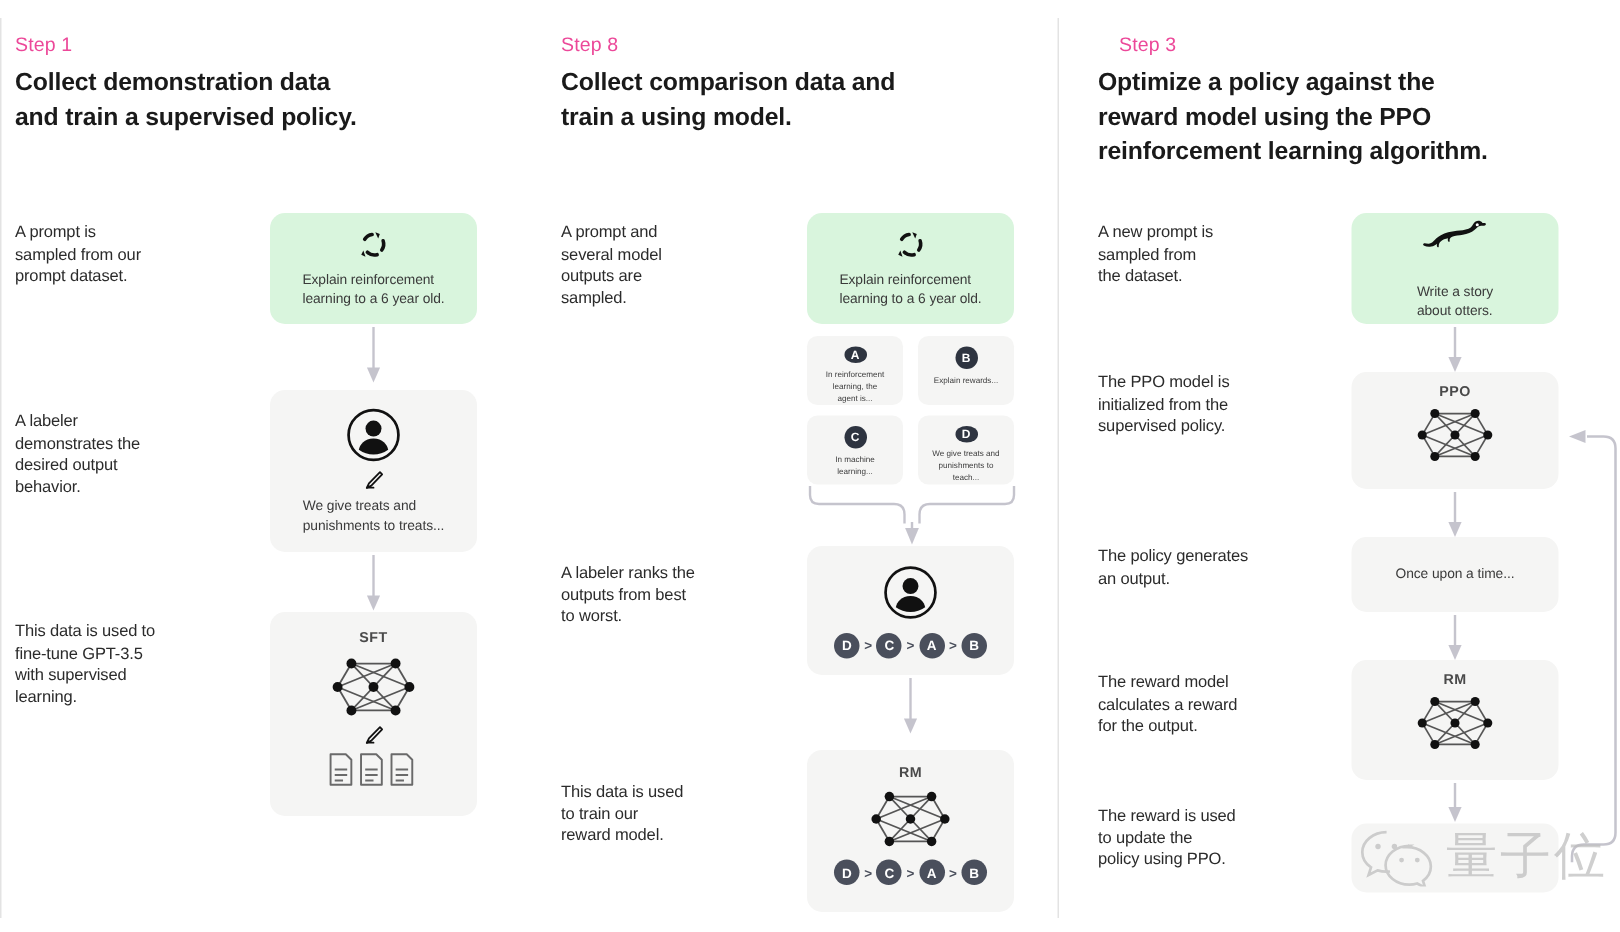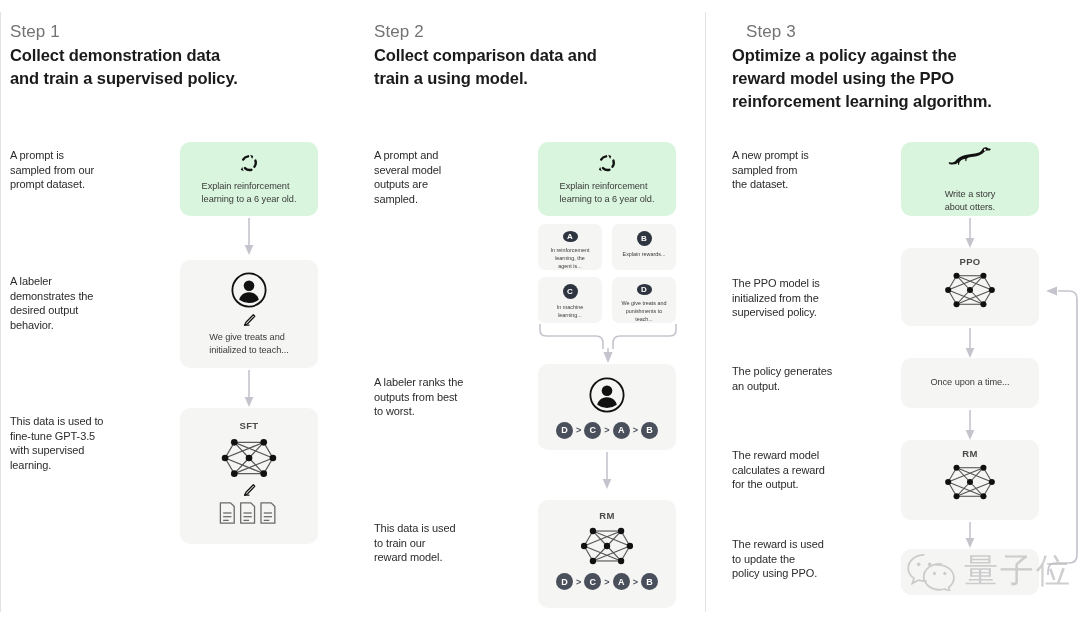--- a/index.html
+++ b/index.html
@@ -17,21 +17,21 @@
   .col-3 { left: 706px; width: 374px; }
 
   .divider {
     position: absolute; top: 12px; width: 1px; height: 600px;
     background: #e3e3e3;
   }
   .div-2 { left: 705px; }
 
   .step-label {
     position: absolute;
-    font-size: 17px; color: #737373; letter-spacing: .1px;
+    font-size: 13px; color: #ec4899; letter-spacing: .1px;
   }
   .step-title {
     position: absolute;
     font-size: 16.5px; font-weight: bold; color: #1a1a1a;
     line-height: 1.38; letter-spacing: -.1px;
   }
   .body-text {
     position: absolute;
     font-size: 11px; color: #2b2b2b; line-height: 1.34; letter-spacing: -.1px;
   }
@@ -138,21 +138,21 @@
           <path d="M20 22.4 c-6.4 0 -9.6 4.3 -10.3 7.9 a17.5 17.5 0 0 0 20.6 0 c-0.7 -3.6 -3.9 -7.9 -10.3 -7.9 z" fill="#111"></path>
         </svg>
       </span>
       <span style="margin-top:3px;">
         <svg width="16" height="16" viewBox="0 0 20 20">
           <path d="M15.4 3.4 L6.2 12.8 L4.4 16.6 L8.2 14.7 L17.2 5.3 Z" fill="none" stroke="#111" stroke-width="1.5" stroke-linejoin="round"></path>
           <line x1="4.6" y1="16.4" x2="10" y2="16.4" stroke="#111" stroke-width="1.5" stroke-linecap="round"></line>
         </svg>
       </span>
       <div class="box-cap" style="margin-top:3px; white-space:pre-line;">We give treats and
-initialized to teach...</div>
+punishments to treats...</div>
     </div>
 
     <svg class="wm" style="left:243px; top:370px;" width="12" height="40">
       <line x1="6" y1="0" x2="6" y2="28" stroke="#b0aebb" stroke-width="1.6"></line>
       <path d="M6 37 L1.6 27 L10.4 27 Z" fill="#b0aebb"></path>
     </svg>
 
     <div class="box" style="left:180px; top:408px; width:138px; height:136px; justify-content:flex-start; padding-top:12px;">
       <div class="box-tag">SFT</div>
       <span style="margin-top:4px;">
@@ -205,21 +205,21 @@
               <line x1="49" y1="13" x2="58" y2="13"></line>
               <line x1="49" y1="17" x2="58" y2="17"></line>
               <line x1="49" y1="21" x2="55" y2="21"></line>
           </g>
         </svg>
       </span>
     </div>
   </div>
 
   <div class="col col-2">
-    <div class="step-label" style="left:28px; top:22px;">Step 2</div>
+    <div class="step-label" style="left:28px; top:22px;">Step 8</div>
     <div class="step-title" style="left:28px; top:44px; width:330px; white-space:pre-line;"><span>Collect comparison data and</span>
 <span>train a using model.</span></div>
 
     <div class="body-text" style="left:28px; top:148px; width:150px; white-space:pre-line;">A prompt and
 several model
 outputs are
 sampled.</div>
     <div class="body-text" style="left:28px; top:375px; width:165px; white-space:pre-line;">A labeler ranks the
 outputs from best
 to worst.</div>
@@ -340,21 +340,21 @@
 
   <div class="col col-3">
     <div class="step-label" style="left:26px; top:22px;margin-left:14px;">Step 3</div>
     <div class="step-title" style="left:26px; top:44px; width:330px; white-space:pre-line;"><span>Optimize a policy against the</span>
 <span>reward model using the PPO</span>
 <span>reinforcement learning algorithm.</span></div>
 
     <div class="body-text" style="left:26px; top:148px; width:160px; white-space:pre-line;">A new prompt is
 sampled from
 the dataset.</div>
-    <div class="body-text" style="left:26px; top:276px; width:170px; white-space:pre-line;">The PPO model is
+    <div class="body-text" style="left:26px; top:248px; width:170px; white-space:pre-line;">The PPO model is
 initialized from the
 supervised policy.</div>
     <div class="body-text" style="left:26px; top:364px; width:175px; white-space:pre-line;">The policy generates
 an output.</div>
     <div class="body-text" style="left:26px; top:537px; width:170px; white-space:pre-line;">The reward is used
 to update the
 policy using PPO.</div>
     <div class="body-text" style="left:26px; top:448px; width:170px; white-space:pre-line;">The reward model
 calculates a reward
 for the output.</div>

